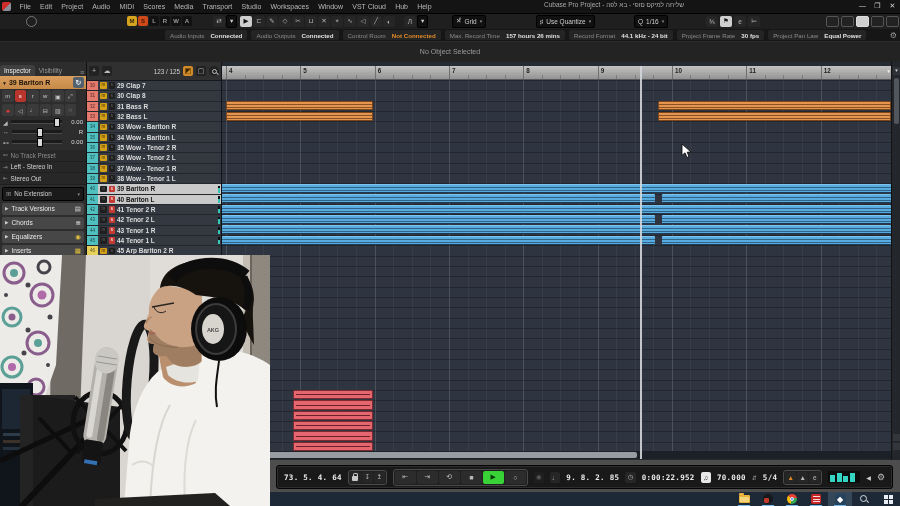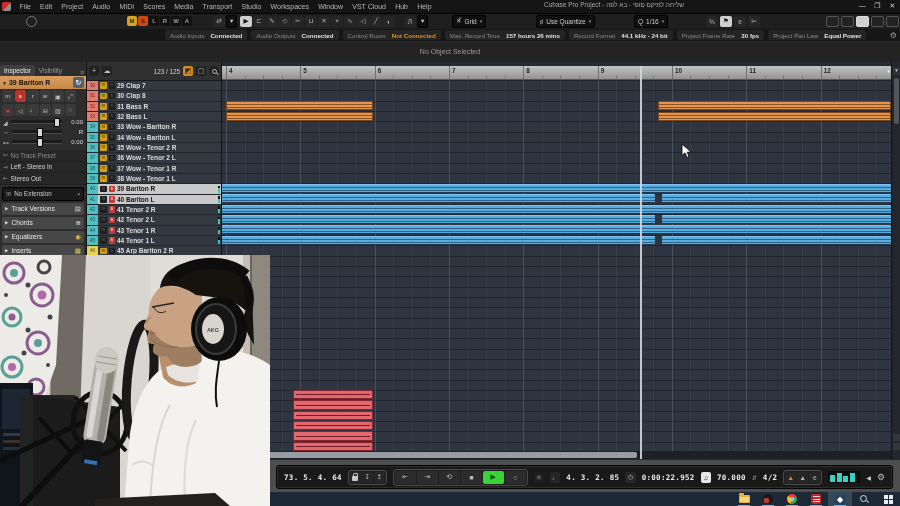--- a/index.html
+++ b/index.html
@@ -606,27 +606,27 @@
     <span class="tgroup">
       <span class="tbtn">⇤</span>
       <span class="tbtn">⇥</span>
       <span class="tbtn">⟲</span>
       <span class="tbtn">■</span>
       <span class="tbtn play-on">▶</span>
       <span class="tbtn">○</span>
     </span>
     <span class="mini dim">◉</span>
     <span class="mini">♩</span>
-    <span class="disp">4. 3. 2. 85</span>
+    <span class="disp">9. 8. 2. 85</span>
     <span class="mini">◷</span>
     <span class="disp">0:00:22.952</span>
     <span class="mini white">♫</span>
     <span class="disp">70.000</span>
     <span style="font-size:6px;color:#9a9a9a;">⇵</span>
-    <span class="disp">4/2</span>
+    <span class="disp">5/4</span>
     <span class="tgroup">
       <span class="mini orange">▲</span>
       <span class="mini">▲</span>
       <span class="mini">e</span>
     </span>
     <span id="meterbox">
       <i style="height:7px;"></i>
         <i style="height:9px;"></i>
         <i style="height:6.5px;"></i>
         <i style="height:9px;"></i>

